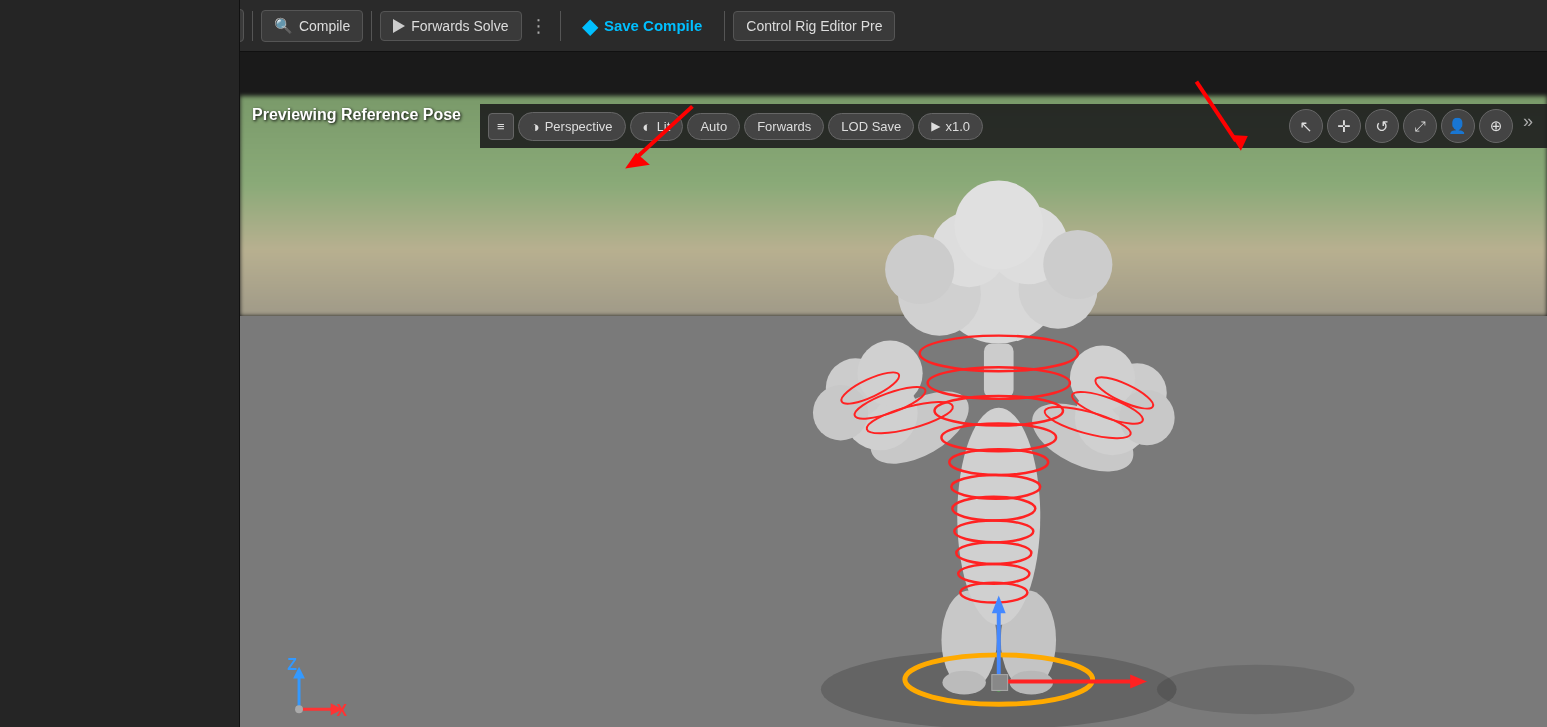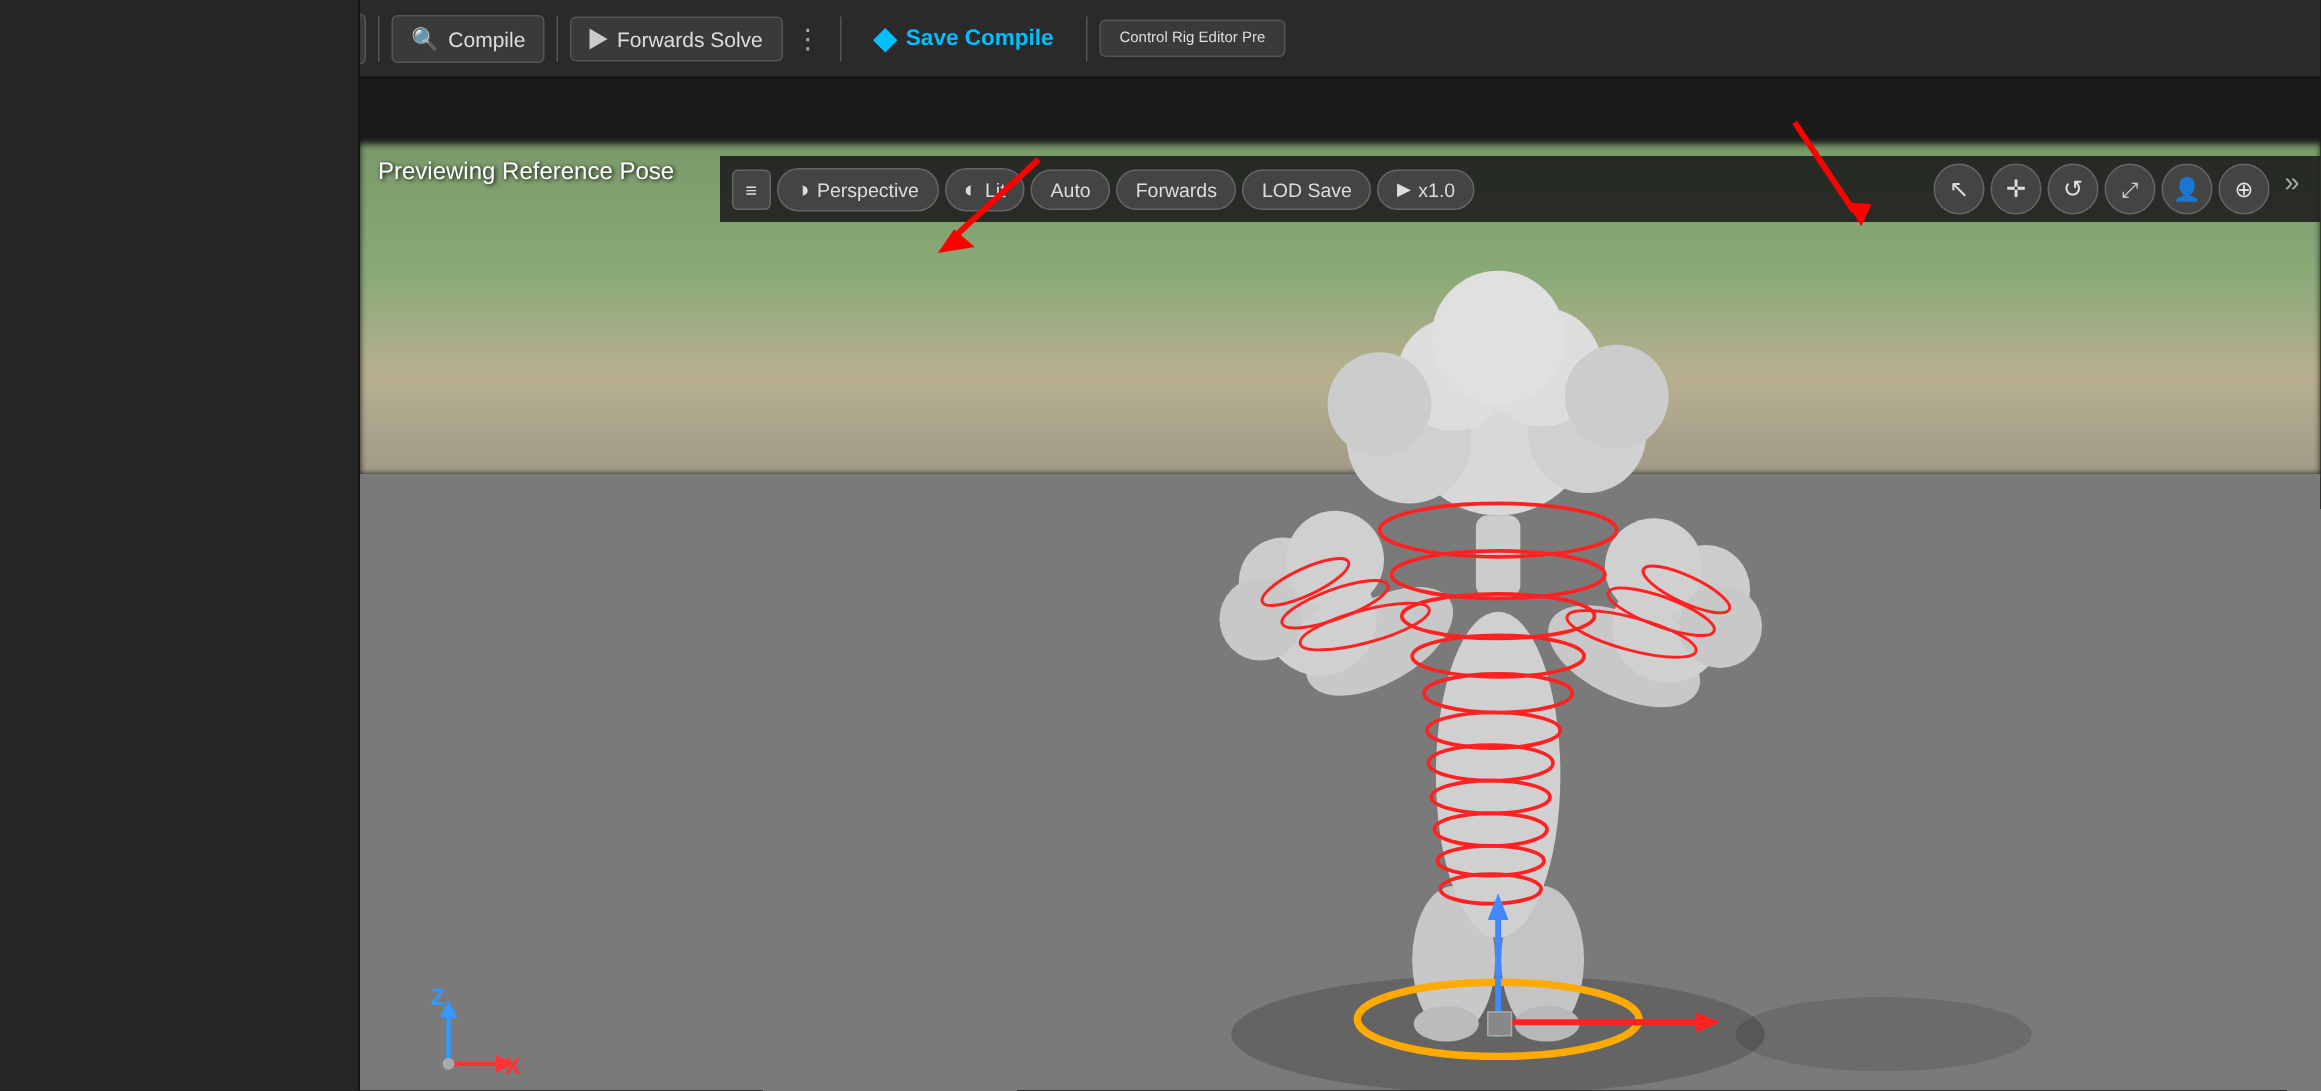--- a/index.html
+++ b/index.html
@@ -79,21 +79,21 @@
 
     .toolbar-btn-control {
       display: flex;
       align-items: center;
       gap: 6px;
       padding: 6px 12px;
       border-radius: 4px;
       background: #3a3a3a;
       border: 1px solid #555;
       color: #ddd;
-      font-size: 10px;
+      font-size: 14px;
       cursor: pointer;
     }
 
     .dots-menu {
       color: #aaa;
       font-size: 18px;
       cursor: pointer;
       padding: 2px 4px;
     }
 
@@ -173,21 +173,21 @@
       background: #7a7a7a;
     }
 
     
     .preview-text {
       position: absolute;
       top: 54px;
       left: 12px;
       color: white;
       font-size: 16px;
-      font-weight: normal;
+      font-weight: bold;
       text-shadow: 1px 1px 3px #000;
       z-index: 20;
     }
 
     
     .viewport-svg {
       position: absolute;
       top: 0; left: 0;
       width: 100%; height: 100%;
       z-index: 15;

